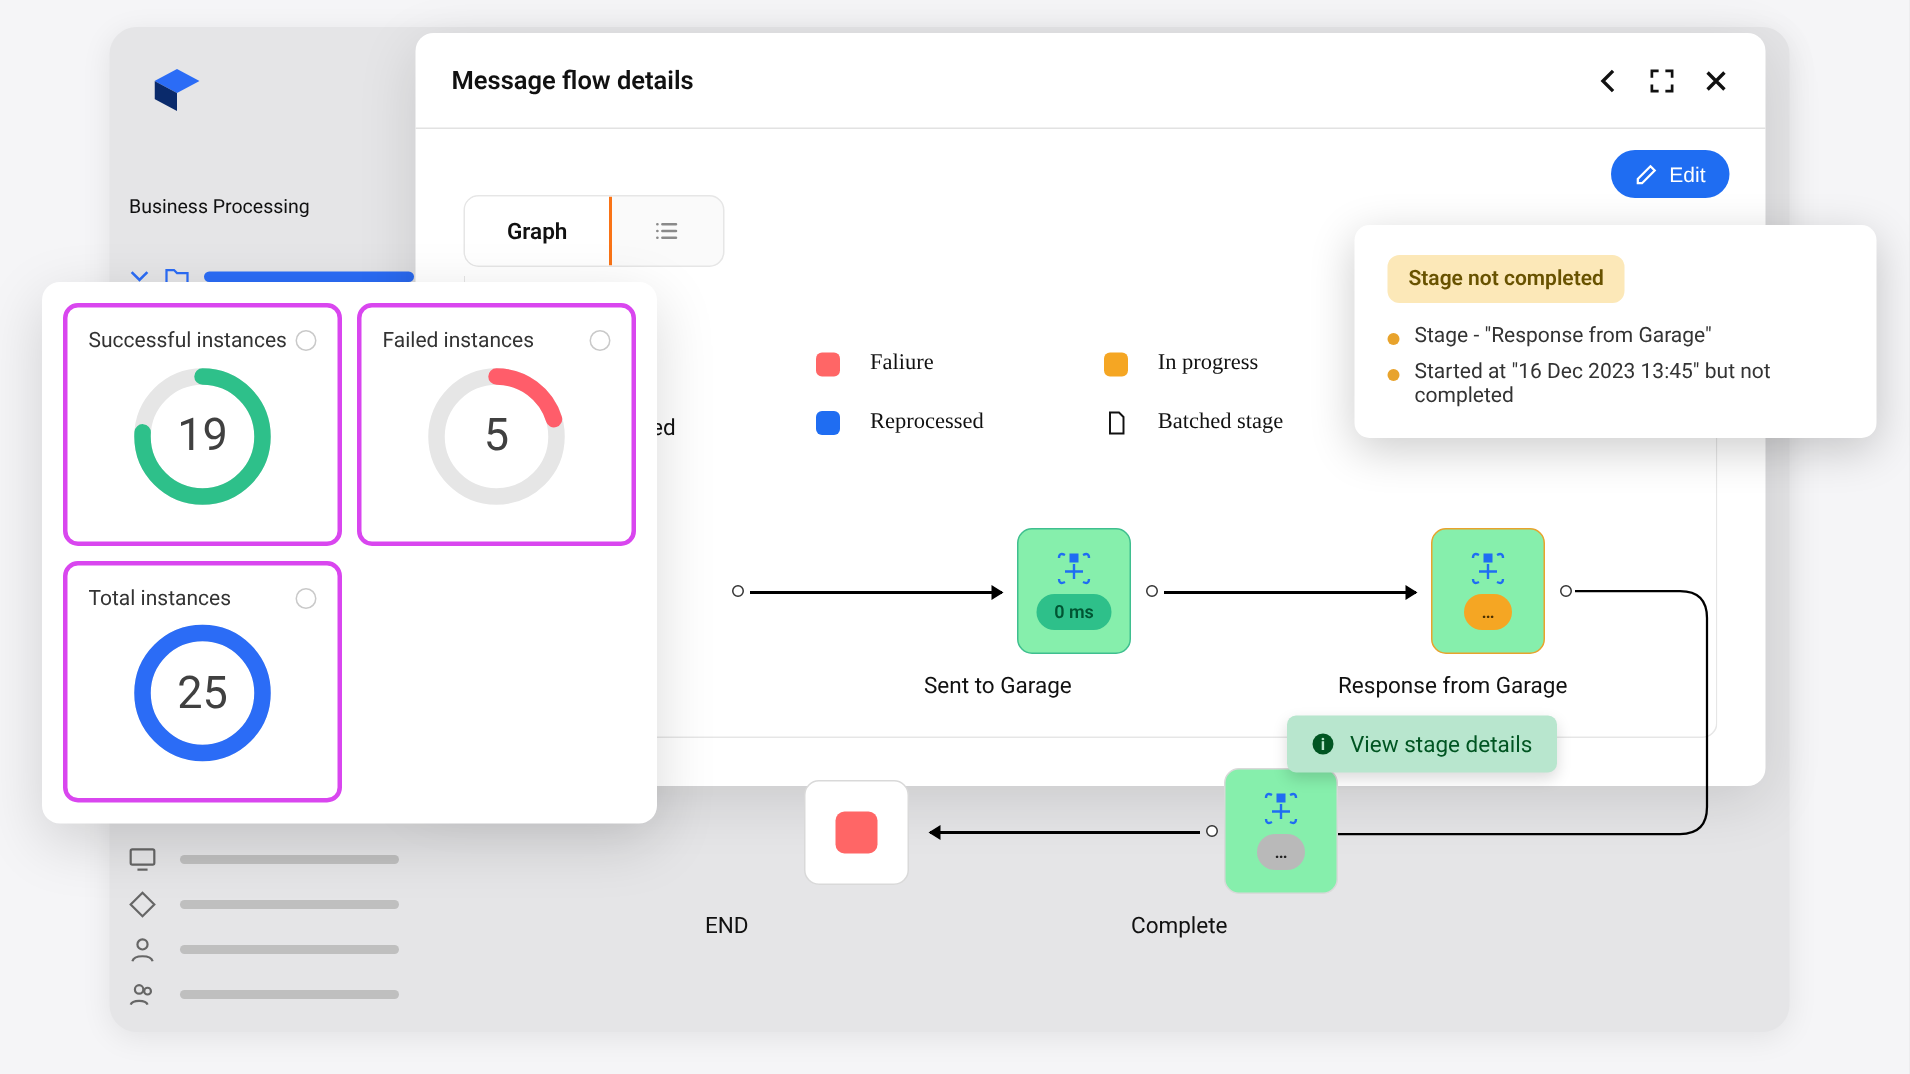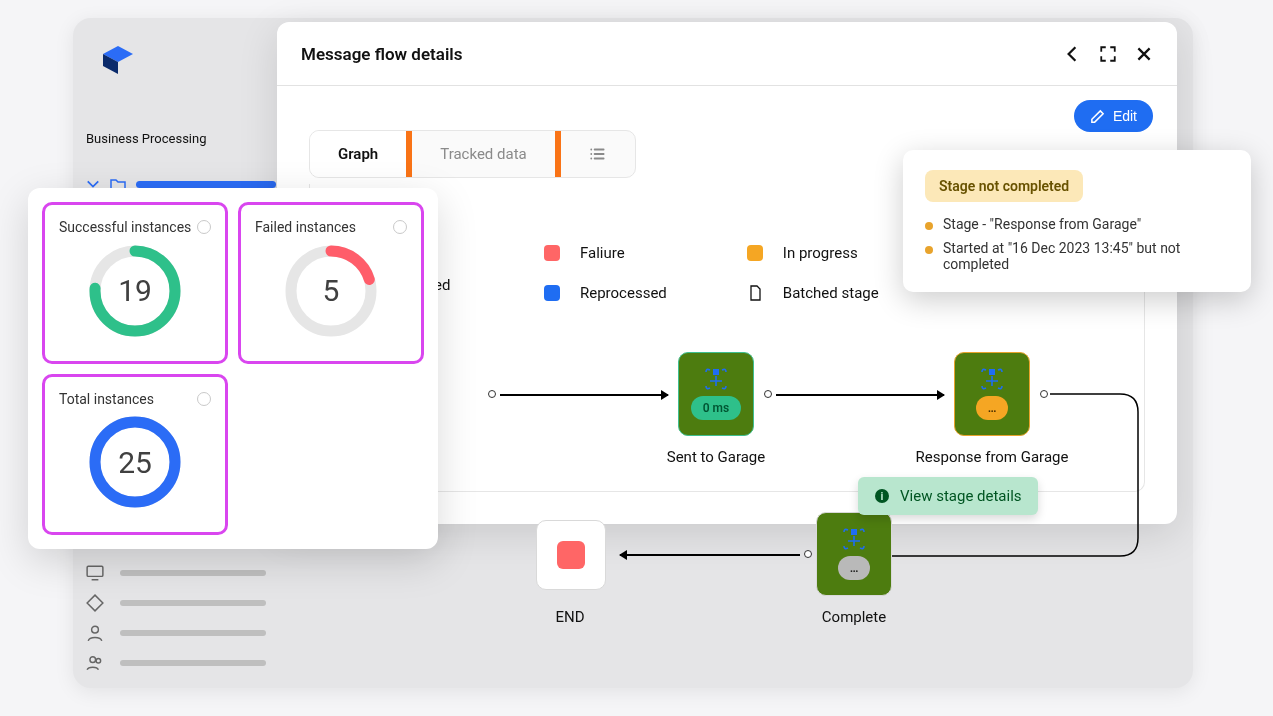--- a/index.html
+++ b/index.html
@@ -86,69 +86,69 @@
     border-radius:10px;
     overflow:hidden;
     background:#fafafa;
   }
   .tab {
     padding:14px 28px;
     font-size:15px;
     color:#8a8a8a;
     display:flex; align-items:center; gap:10px;
     cursor:pointer;
-    border-right:6px solid #f97316;
+    border-right:2px solid #f97316;
   }
   .tab:last-child { border-right:none; }
   .tab.active { background:#fff; color:#111; font-weight:600; }
   .canvas {
     position:absolute;
     left:32px; right:32px;
     top:162px; bottom:32px;
     border:1px solid #e6e6e6;
     border-top:none;
     border-radius:0 0 10px 10px;
   }
   
   .legend {
     position:absolute;
-    top:60px; left:234px;
+    top:50px; left:234px;
     display:grid;
     grid-template-columns: auto auto;
-    column-gap:80px; row-gap:22px;
+    column-gap:80px; row-gap:22px;font-family:Liberation Serif, serif;
   }
   .legend-item { display:flex; align-items:center; gap:20px; font-size:15px; color:#111; }
   .swatch { width:16px; height:16px; border-radius:4px; }
   .clipped-label {
     position:absolute;
     top:92px; left:124px;
     font-size:15px; color:#111;
   }
   
   .flow { position:absolute; left:0; right:0; top:160px; bottom:10px; }
   .node-box {
     position:absolute;
     width:76px; height:84px;
     border:1px solid #d9d9d9;
     border-radius:10px;
-    background:#4d7c0f;
+    background:#86efac;
     display:flex; flex-direction:column; align-items:center; justify-content:center; gap:6px;
   }
   .node-box.green { border-color:#3fbf8f; }
   .node-box.amber { border-color:#e8a32c; }
   .node-pill {
     padding:5px 12px; border-radius:14px;
     font-size:12px; font-weight:600;
   }
   .node-pill.green { background:#2ec08a; color:#053; }
   .node-pill.amber { background:#f5a623; color:#5a3; color:#4a2f00; }
   .node-pill.grey  { background:#b9b9b9; color:#222; }
   .node-label {
     position:absolute;
-    width:200px; text-align:center;
+    width:200px; 
     font-size:15px; color:#111;
   }
   .end-node {
     position:absolute;
     width:70px; height:70px;
     border:1px solid #d9d9d9;
     border-radius:10px;
     background:#fff;
     display:flex; align-items:center; justify-content:center;
   }
@@ -304,23 +304,20 @@
         </svg>
       <span>Edit</span>
     </button>
   </div>
 
   <div class="tabs">
     <div class="tab active">
         <span>Graph</span>
       </div>
     <div class="tab">
-        <span>Tracked data</span>
-      </div>
-    <div class="tab">
       <svg width="18" height="18" viewBox="0 0 16 16">
           <path d="M5 4h8M5 8h8M5 12h8M2 4h.01M2 8h.01M2 12h.01" stroke="#8a8a8a" stroke-width="1.6" stroke-linecap="round"></path>
         </svg>
     </div>
   </div>
 
   <div class="canvas">
 
     <div class="clipped-label">ed</div>
 

